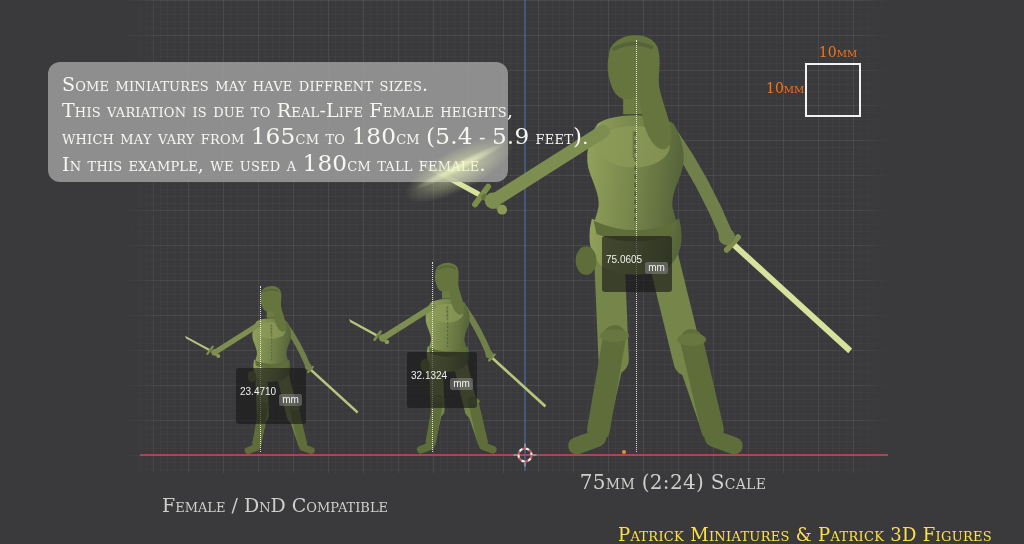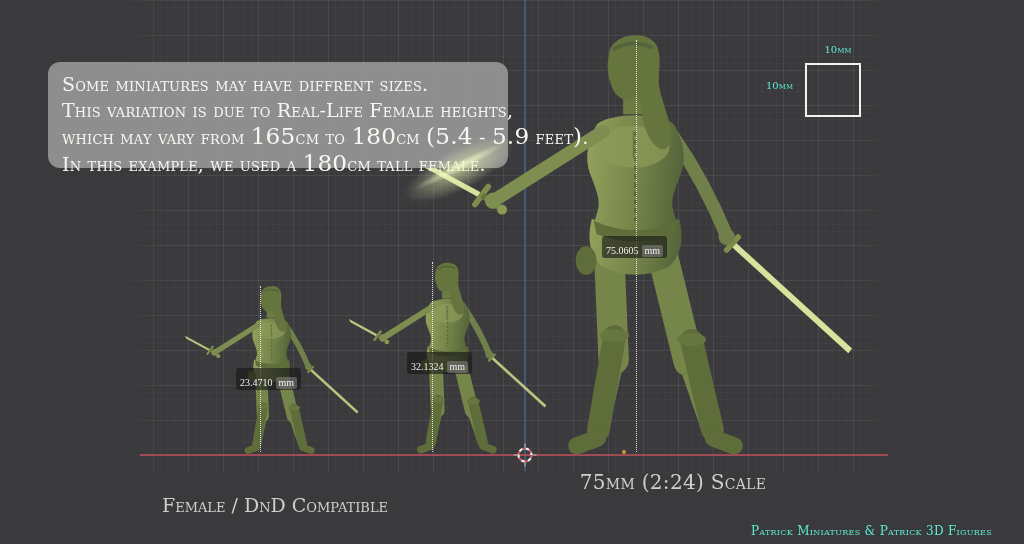--- a/index.html
+++ b/index.html
@@ -10,52 +10,52 @@
     background-image:
       repeating-linear-gradient(to right, rgba(255,255,255,0.055) 0 1px, transparent 1px 35px),
       repeating-linear-gradient(to bottom, rgba(255,255,255,0.055) 0 1px, transparent 1px 35px),
       repeating-linear-gradient(to right, rgba(255,255,255,0.022) 0 1px, transparent 1px 7px),
       repeating-linear-gradient(to bottom, rgba(255,255,255,0.022) 0 1px, transparent 1px 7px);
     -webkit-mask-image:linear-gradient(to right, transparent 0, #000 6%, #000 96%, transparent 100%);
     mask-image:linear-gradient(to right, transparent 0, #000 6%, #000 96%, transparent 100%);}
   .axis-z{position:absolute;left:524px;top:0;width:2px;height:471px;opacity:.75;}
   .axis-x{position:absolute;left:140px;top:454px;width:748px;height:2px;opacity:.9;}
   
-  .info-box{position:absolute;left:48px;top:62px;width:460px;height:106px;
+  .info-box{position:absolute;left:48px;top:62px;width:460px;height:120px;
     background:rgba(154,154,154,0.88);border-radius:12px;padding:9px 0 0 14px;
     box-sizing:border-box;z-index:30;}
   .info-line{font-variant:small-caps;font-size:19px;line-height:26px;color:#f7f7f2;
     letter-spacing:.2px;white-space:nowrap;}
   .info-line .nbig{font-size:1.22em;}
   
   .fig{position:absolute;}
   .fig-75{--blade-color:#d7e39c;}
   .glow-wrap{position:absolute;left:378px;top:120px;width:160px;height:96px;z-index:40;pointer-events:none;}
   .glow-a{position:absolute;left:0;top:0;width:160px;height:96px;
     background:radial-gradient(ellipse 52% 30% at 50% 52%, rgba(233,243,178,0.65), rgba(233,243,178,0) 72%);
     transform:rotate(-27deg);}
   .glow-b{position:absolute;left:22px;top:40px;width:120px;height:12px;border-radius:50%;
     background:radial-gradient(closest-side, rgba(245,250,205,0.8), rgba(245,250,205,0) 85%);
     transform:rotate(-27deg);}
   
   .mline{position:absolute;width:0;border-left:1.5px dotted rgba(252,252,252,0.85);z-index:20;}
-  .mpill{position:absolute;display:inline-flex;align-items:flex-end;gap:3px;z-index:25;
-    background:rgba(22,22,22,0.62);color:#f1f1f1;border-radius:3px;padding:1px 4px;
-    font-family:Liberation Serif, serif;font-size:10px;line-height:12px;}
+  .mpill{position:absolute;display:inline-flex;align-items:flex-start;gap:3px;z-index:25;
+    background:rgba(22,22,22,0.62);color:#f1f1f1;border-radius:3px;padding:18px 4px;
+    font-family:Liberation Sans, sans-serif;font-size:10px;line-height:12px;}
   .mpill .unit{background:rgba(150,150,150,0.45);border-radius:2px;padding:0 3px;margin-top:8px;}
   
   .scale-label{position:absolute;transform:translateX(-50%);font-variant:small-caps;
     font-size:20px;color:#cfcfcb;white-space:nowrap;letter-spacing:.3px;z-index:15;}
   .sub-label{position:absolute;transform:translateX(-50%);font-variant:small-caps;
     font-size:19px;color:#cfcfcb;white-space:nowrap;z-index:15;}
-  .sq-label{position:absolute;font-variant:small-caps;font-size:10px;color:#5eead4;z-index:15;}
+  .sq-label{position:absolute;font-variant:small-caps;font-size:14px;color:#f97316;z-index:15;}
   .ref-square{position:absolute;left:805px;top:63px;width:56px;height:54px;
     border:2px solid #f2f2f2;box-sizing:border-box;z-index:15;}
-  .credit{position:absolute;right:32px;top:524px;font-variant:small-caps;font-size:12px;
-    color:#5eead4;letter-spacing:.3px;z-index:15;white-space:nowrap;}
+  .credit{position:absolute;right:32px;top:524px;font-variant:small-caps;font-size:18px;
+    color:#fde047;letter-spacing:.3px;z-index:15;white-space:nowrap;}
   
   .cursor3d{position:absolute;left:512px;top:442px;width:26px;height:26px;z-index:22;}
   .origin-dot{position:absolute;left:622px;top:450px;width:4px;height:4px;border-radius:50%;
     background:#d9943f;z-index:23;}
 </style>
 </head>
 <body>
 
 <div id="stage">
 

